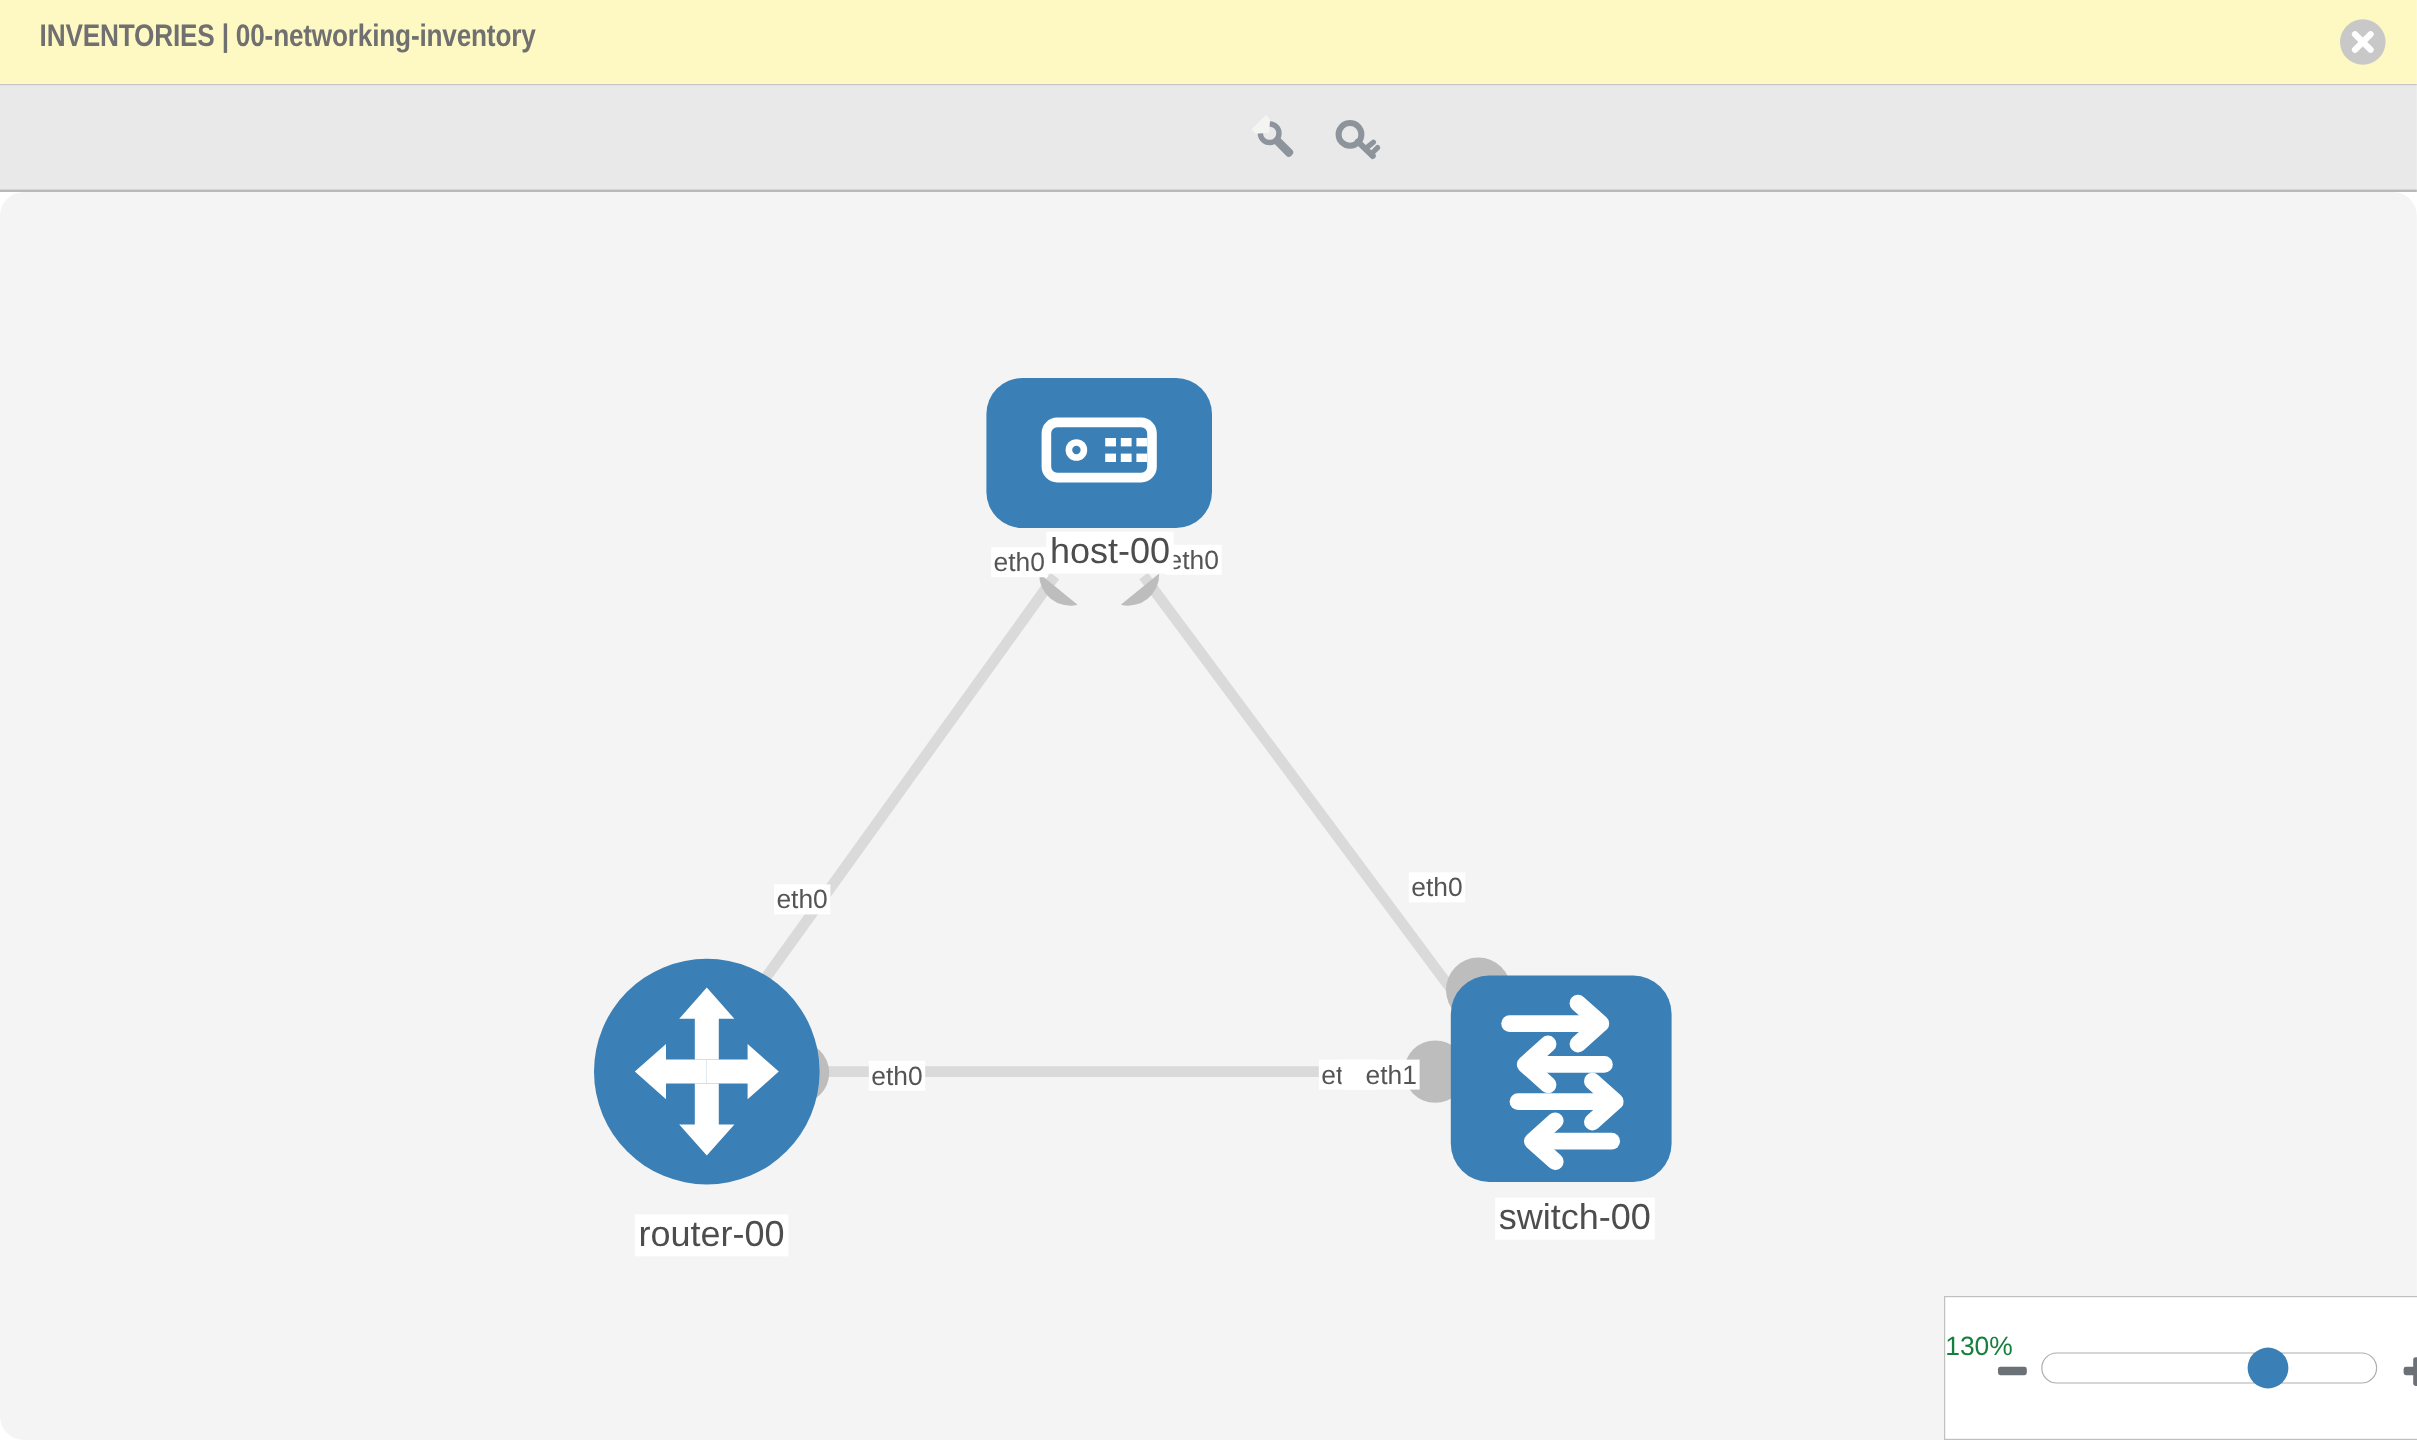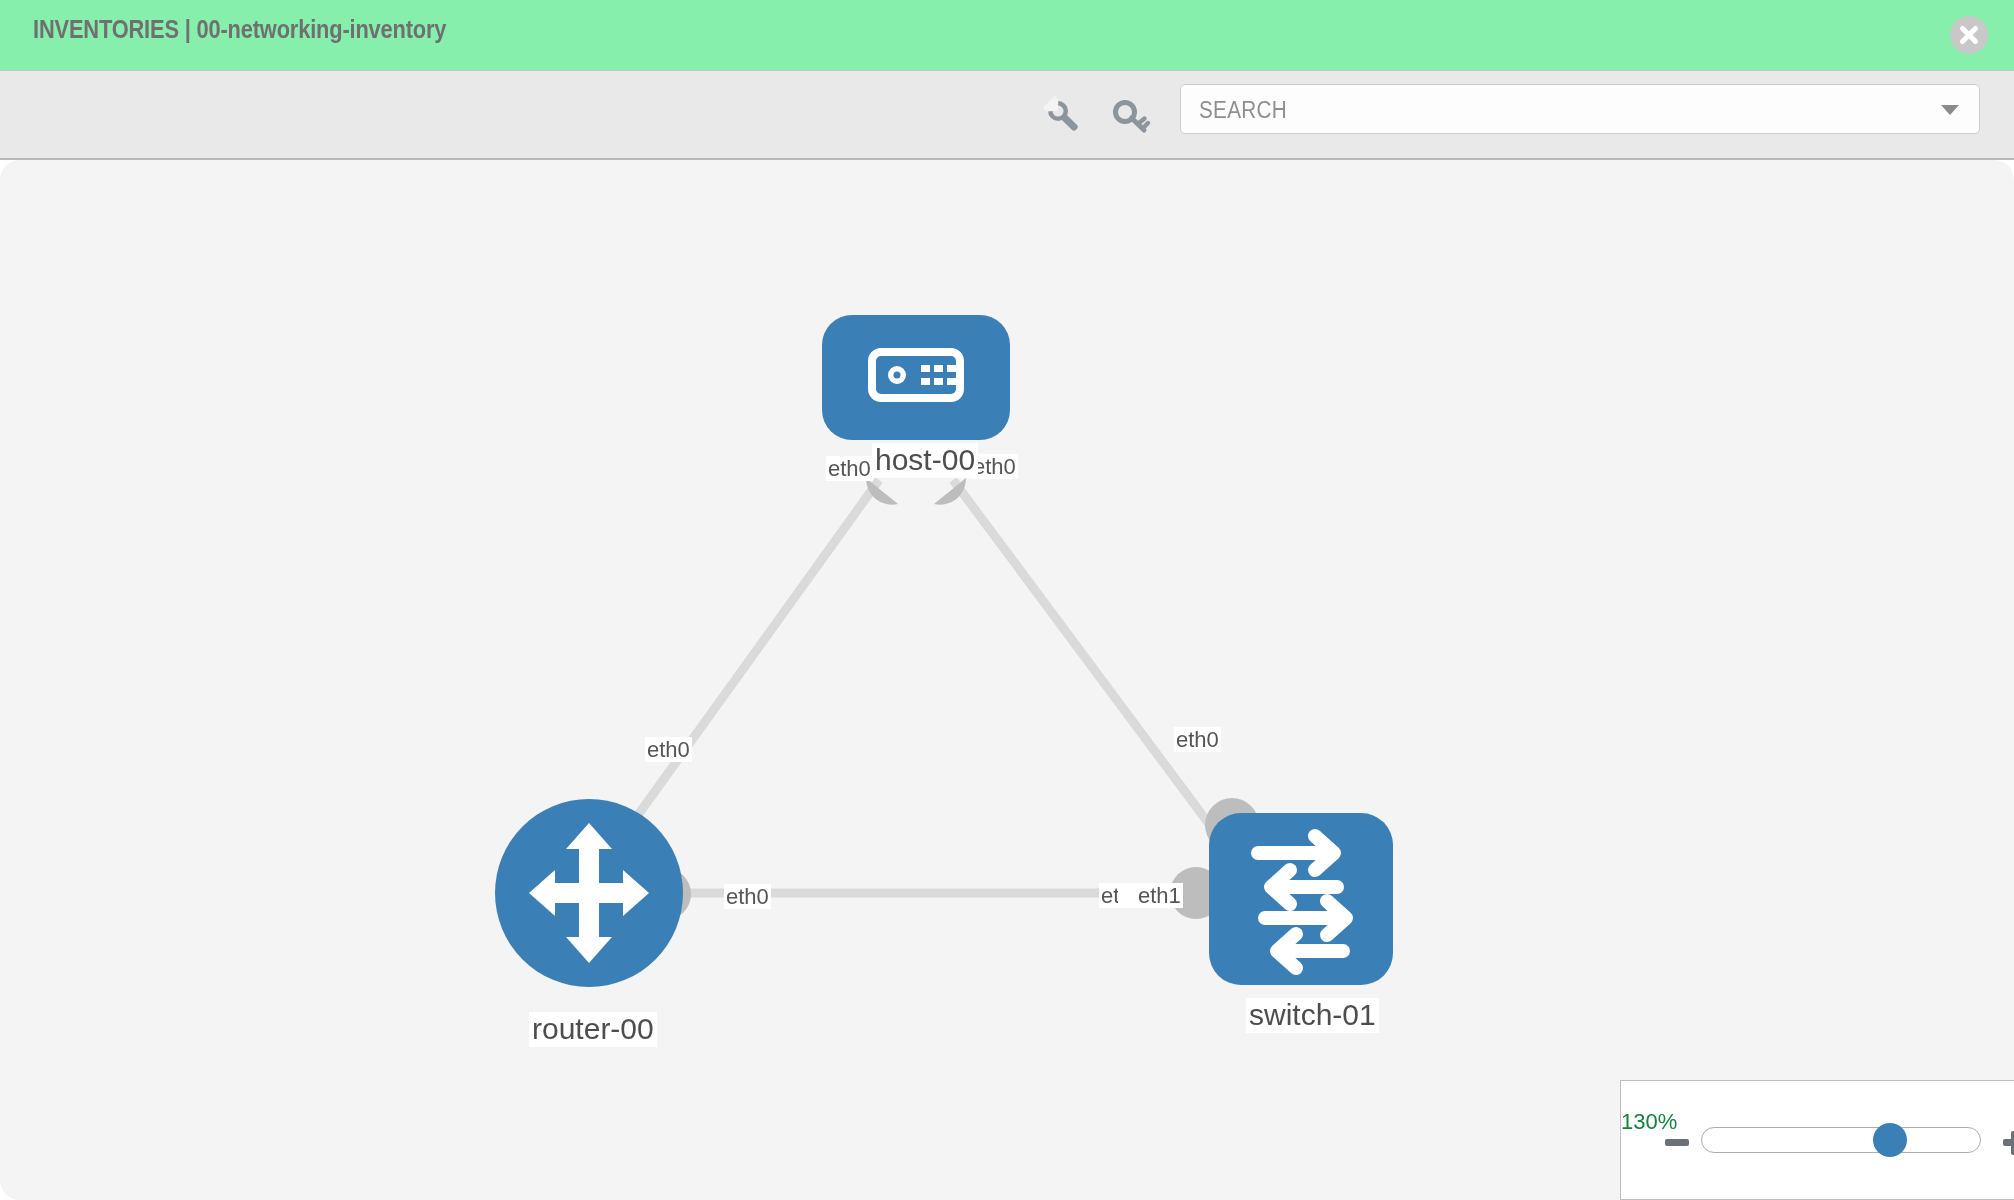--- a/index.html
+++ b/index.html
@@ -7,21 +7,21 @@
     width: 2014px; height: 1200px;
     background: #ffffff;
     font-family: "Liberation Sans", sans-serif;
     overflow: hidden;
   }
 
   
   .titlebar {
     position: absolute; left: 0; top: 0;
     width: 2014px; height: 70px;
-    background: #86efac;
+    background: #fef9c3;
   }
   .title-text {
     position: absolute; left: 33px; top: 14px;
     font-size: 26px; font-weight: bold;
     color: #707070;
     letter-spacing: -0.2px;
     white-space: nowrap;
     transform: scaleX(0.84);
     transform-origin: left center;
   }
@@ -180,24 +180,20 @@
 
   <div class="tool-icon key">
     <svg width="46" height="46" viewBox="0 0 46 46">
       <circle cx="17" cy="19" r="9.5" fill="none" stroke="#8d949b" stroke-width="5"></circle>
       <path d="M23.5 25 L36 37" stroke="#8d949b" stroke-width="5" stroke-linecap="round"></path>
       <path d="M31 30 L36.5 25.5" stroke="#8d949b" stroke-width="4.4" stroke-linecap="round"></path>
       <path d="M35.5 34.5 L40 30" stroke="#8d949b" stroke-width="4.4" stroke-linecap="round"></path>
     </svg>
   </div>
 
-  <div class="search-box">
-    <span class="search-label">SEARCH</span>
-    <span class="caret"></span>
-  </div>
 </div>
 
 <div class="canvas">
 
   <svg class="topology" viewBox="0 0 2014 1040">
 
     <g>
 
       <line x1="879" y1="320" x2="620" y2="680" stroke="#dadada" stroke-width="9"></line>
 
@@ -270,21 +266,21 @@
   <span class="edge-label" style="left:971px; top:294px;">eth0</span>
   <span class="edge-label" style="left:645px; top:577px;">eth0</span>
   <span class="edge-label" style="left:1174px; top:567px;">eth0</span>
   <span class="edge-label" style="left:724px; top:724px;">eth0</span>
 
   <span class="edge-label" style="left:1099px; top:723px; z-index:1;">eth0</span>
   <span class="edge-label" style="left:1118px; top:723px; z-index:2;padding-left:20px;">eth1</span>
 
   <span class="node-label" style="left:872px; top:283px; z-index:3;">host-00</span>
   <span class="node-label" style="left:529px; top:852px;">router-00</span>
-  <span class="node-label" style="left:1246px; top:838px;">switch-01</span>
+  <span class="node-label" style="left:1246px; top:838px;">switch-00</span>
 </div>
 
 <div class="zoom-panel">
   <div class="zoom-value">130%</div>
 
   <div class="zoom-minus">
     <svg width="28" height="28" viewBox="0 0 28 28">
       <rect x="2" y="10" width="24" height="7" rx="2" fill="#6b7177"></rect>
     </svg>
   </div>

